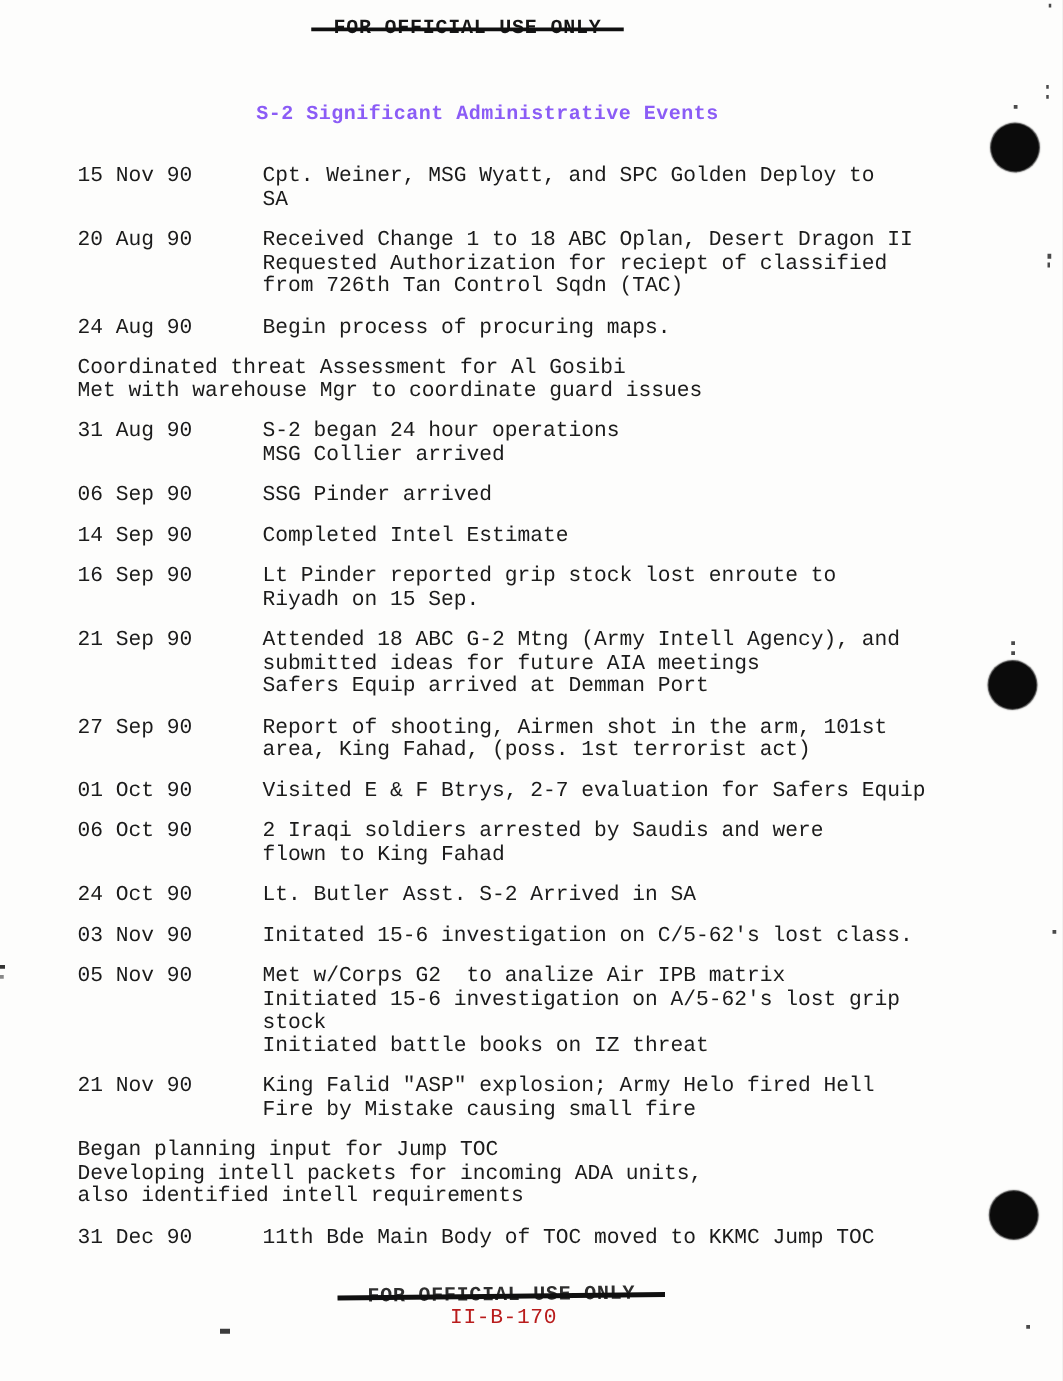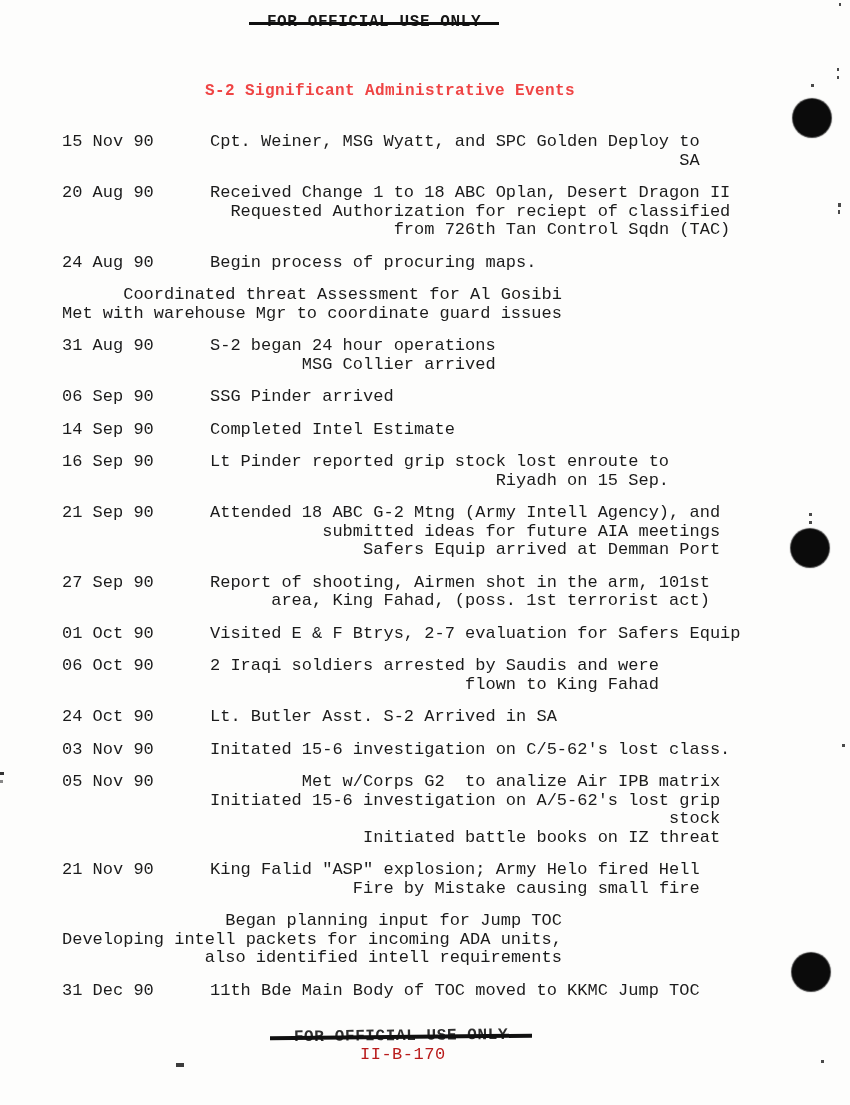--- a/index.html
+++ b/index.html
@@ -36,35 +36,35 @@
   
   .doc-title {
     position: absolute;
     left: 205px;
     top: 82px;
     margin: 0;
     font-size: 16px;
     font-weight: bold;
     letter-spacing: 0.4px;
     white-space: nowrap;
-    color: #ef4444;
+    color: #8b5cf6;
   }
 
   
   .events {
     position: absolute;
     left: 62px;
     top: 133px;
     width: 720px;
     font-size: 17px;
     line-height: 18.5px;
   }
   .event-row { display: flex; margin-bottom: 14px; }
   .event-date { flex: none; width: 148px; white-space: pre; }
-  .event-text { white-space: pre; text-align: right; }
+  .event-text { white-space: pre; }
 
   
   .page-number {
     position: absolute;
     left: 360px;
     top: 1045px;
     font-size: 17px;
     letter-spacing: 0.5px;
     color: #b91c1c;
   }

